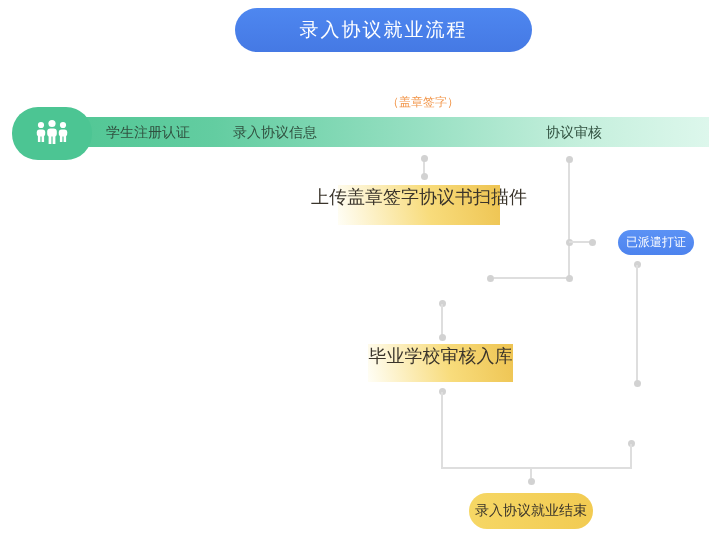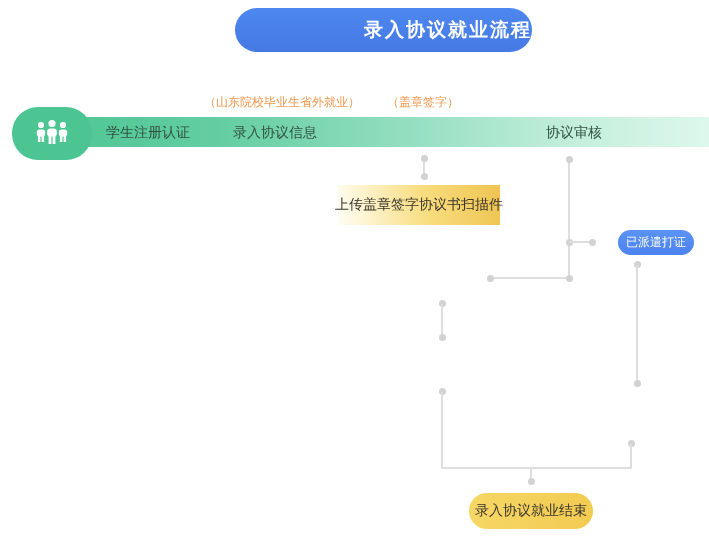--- a/index.html
+++ b/index.html
@@ -4,22 +4,22 @@
 <style>
   html,body{margin:0;padding:0;background:#fff;}
   .canvas{
     position:relative;width:709px;height:543px;background:#fff;overflow:hidden;
     font-family:"Liberation Sans",sans-serif;
   }
   
   .title-pill{
     position:absolute;left:235px;top:8px;width:297px;height:44px;border-radius:22px;
     background:linear-gradient(180deg,#4e87f0,#4579e4);
-    color:#fff;font-size:19px;font-weight:bold;letter-spacing:2px;
-    display:flex;align-items:center;justify-content:flex-end;white-space:nowrap;
+    color:#fff;font-size:19px;font-weight:normal;letter-spacing:2px;
+    display:flex;align-items:center;justify-content:center;white-space:nowrap;
   }
   
   .bar{
     position:absolute;left:50px;top:117px;width:659px;height:30px;
     background:linear-gradient(90deg,#4fc693 0%,#63cda1 25%,#95dfc1 55%,#c4efdc 80%,#ddf7ec 100%);
   }
   .icon-block{
     position:absolute;left:12px;top:107px;width:80px;height:53px;border-radius:26px;
     background:#4cc593;display:flex;align-items:center;justify-content:center;z-index:2;
   }
@@ -33,22 +33,22 @@
   }
   
   .vline,.hline{position:absolute;background:#dedede;}
   .vline{width:2px;}
   .hline{height:2px;}
   .dot{position:absolute;width:7px;height:7px;border-radius:50%;background:#d2d2d2;}
   
   .gold-box{
     position:absolute;
     background:linear-gradient(78deg,#fffef6 0%,#f8dc7c 55%,#eec452 100%);
-    color:#3a342b;font-size:14px;
-    display:flex;align-items:center;justify-content:center;white-space:nowrap;
+    color:#3a342b;font-size:18px;
+    display:flex;justify-content:center;white-space:nowrap;
   }
   
   .mini-pill{
     position:absolute;height:25px;line-height:25px;border-radius:13px;
     color:#fff;font-size:12px;text-align:center;white-space:nowrap;
   }
   .pill-blue{background:linear-gradient(180deg,#5b92f5,#4d83ee);margin-left:16px;}
   .pill-orange{background:linear-gradient(90deg,#f19a4b,#ed8536);}
   .end-pill{
     position:absolute;left:469px;top:493px;width:124px;height:36px;border-radius:18px;
@@ -86,21 +86,20 @@
         <rect x="30.9" y="18.6" width="2.5" height="6.4"></rect>
         <rect x="34.6" y="18.6" width="2.5" height="6.4"></rect>
       </g>
     </svg>
   </div>
 
   <div class="step" style="left:148px">学生注册认证</div>
   <div class="step" style="left:275px">录入协议信息</div>
   <div class="step" style="left:574px">协议审核</div>
 
-  <div class="ann" style="left:282px">（山东院校毕业生省外就业）</div>
   <div class="ann" style="left:423px">（盖章签字）</div>
 
   <div class="vline" style="left:423px;top:157px;height:21px"></div>
   <div class="dot" style="left:421px;top:155px"></div>
   <div class="dot" style="left:421px;top:173px"></div>
 
   <div class="gold-box" style="left:338px;top:185px;width:162px;height:40px">
     <span>上传盖章签字协议书扫描件</span>
   </div>
 
@@ -119,20 +118,23 @@
   <div class="dot" style="left:634px;top:380px"></div>
 
   <div class="dot" style="left:487px;top:275px"></div>
   <div class="hline" style="left:494px;top:277px;width:74px"></div>
   <div class="dot" style="left:566px;top:275px"></div>
 
   <div class="dot" style="left:439px;top:300px"></div>
   <div class="vline" style="left:441px;top:304px;height:31px"></div>
   <div class="dot" style="left:439px;top:334px"></div>
 
+  <div class="gold-box" style="left:368px;top:344px;width:145px;height:38px">
+    <span>毕业学校审核入库</span>
+  </div>
 
 
   <div class="dot" style="left:439px;top:388px"></div>
   <div class="vline" style="left:441px;top:392px;height:77px"></div>
 
   <div class="dot" style="left:628px;top:440px"></div>
   <div class="vline" style="left:630px;top:444px;height:25px"></div>
 
   <div class="hline" style="left:442px;top:467px;width:190px"></div>
   <div class="vline" style="left:530px;top:469px;height:9px"></div>

